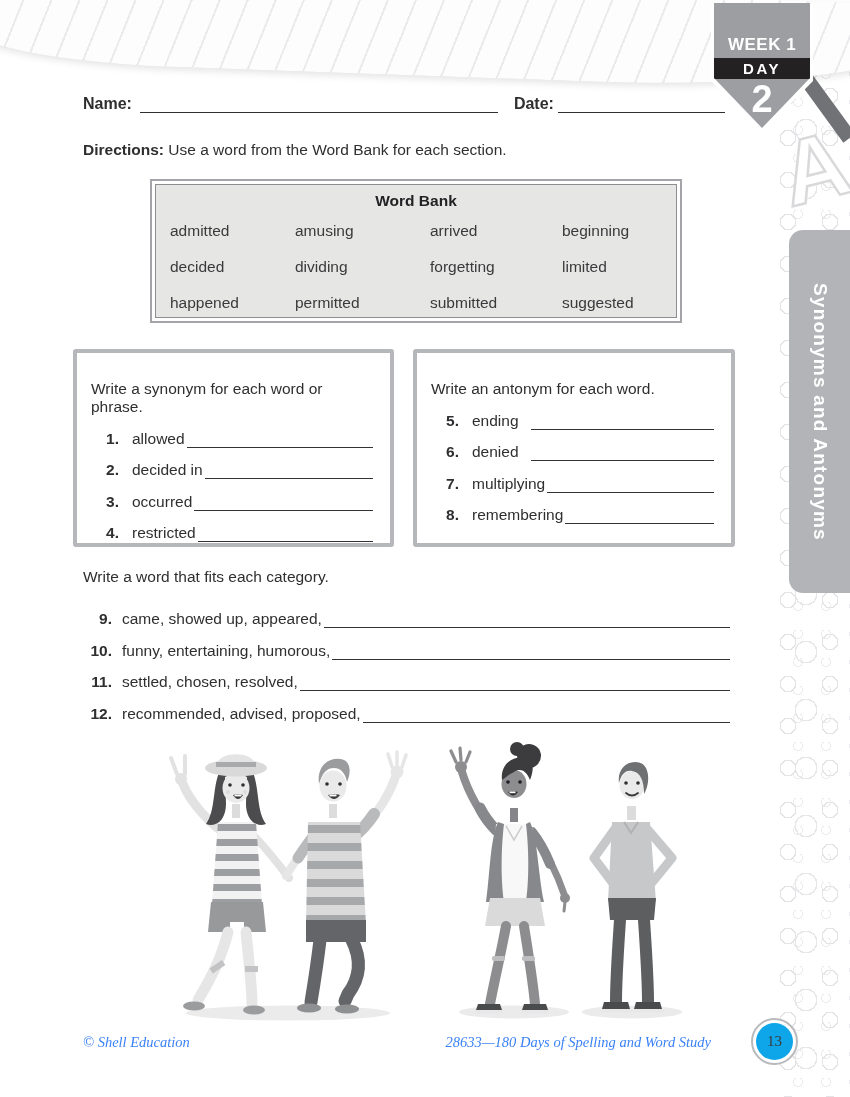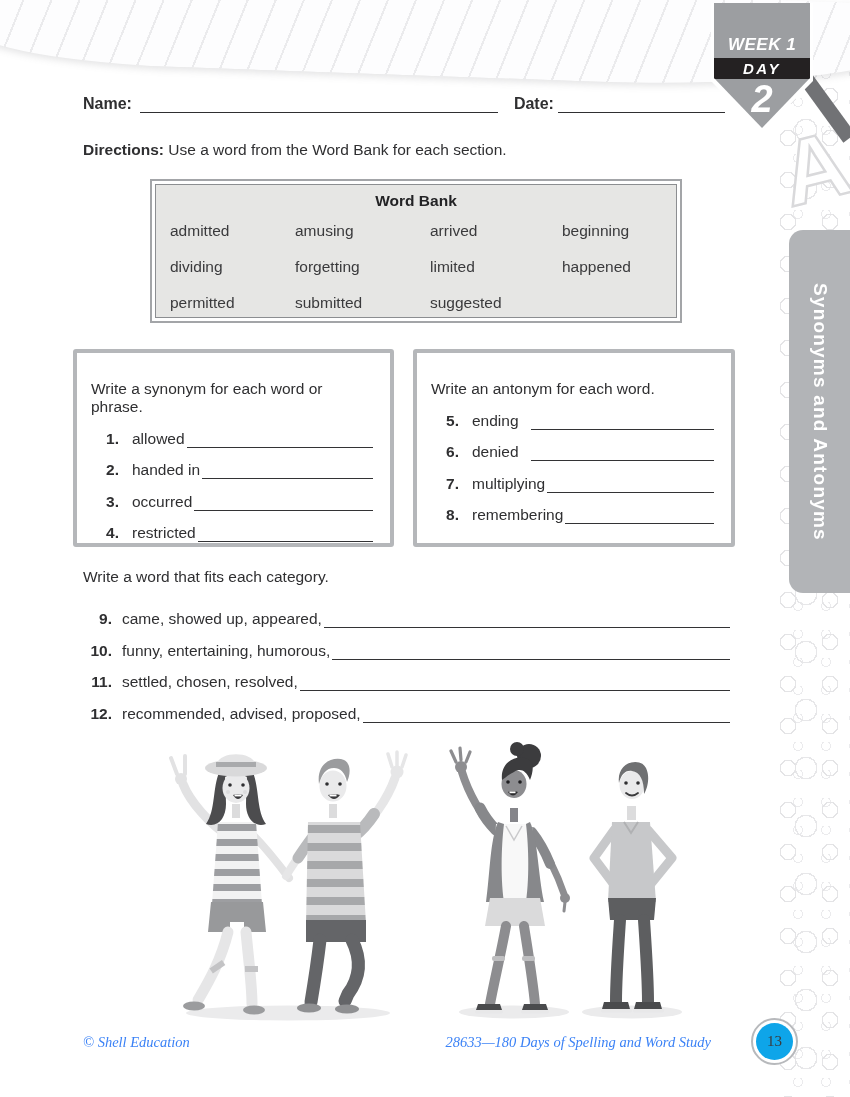--- a/index.html
+++ b/index.html
@@ -31,21 +31,21 @@
       radial-gradient(circle at 12px 12px, rgba(0,0,0,0) 7px, #e4e4e6 7px, #e4e4e6 8.5px, rgba(0,0,0,0) 8.5px),
       radial-gradient(circle at 30px 30px, rgba(0,0,0,0) 10px, #e7e7e9 10px, #e7e7e9 11.5px, rgba(0,0,0,0) 11.5px),
       radial-gradient(circle at 22px 4px, rgba(0,0,0,0) 4px, #ebebed 4px, #ebebed 5px, rgba(0,0,0,0) 5px);
     background-size:42px 42px, 58px 58px, 28px 28px;
   }
   .doodle-letter-svg { position:absolute; left:770px; top:108px; z-index:0; }
 
   
   .pennant-outer {
     position:absolute; left:711px; top:3px; width:102px; height:130px; background:#ffffff;
-    clip-path:polygon(0 0, 100% 0, 100% 60%, 50% 100%, 0 60%); z-index:3;font-style:italic;
+    clip-path:polygon(0 0, 100% 0, 100% 60%, 50% 100%, 0 60%); z-index:3;
   }
   .pennant-inner {
     position:absolute; left:3px; top:0; width:96px; height:125px; background:#9c9ea1;
     clip-path:polygon(0 0, 100% 0, 100% 60%, 50% 100%, 0 60%);
     text-align:center; color:#ffffff;
   }
   .pennant-week { margin-top:32px; font-size:17px; font-weight:bold; letter-spacing:.5px; }
   .pennant-daybar { margin-top:3px; height:21px; line-height:21px; background:#242122; font-size:15px; font-weight:bold; letter-spacing:2.5px; }
   .pennant-num { font-size:38px; font-weight:bold; line-height:40px; }
 
@@ -166,41 +166,42 @@
   </div>
 
   <div class="wordbank-outer">
     <div class="wordbank-inner">
       <div class="wordbank-title">Word Bank</div>
       <div class="wordbank-grid">
         <div class="wb-cell">admitted</div>
         <div class="wb-cell">amusing</div>
         <div class="wb-cell">arrived</div>
         <div class="wb-cell">beginning</div>
+        <div class="wb-cell">decided</div>
         <div class="wb-cell">dividing</div>
         <div class="wb-cell">forgetting</div>
         <div class="wb-cell">limited</div>
         <div class="wb-cell">happened</div>
         <div class="wb-cell">permitted</div>
         <div class="wb-cell">submitted</div>
         <div class="wb-cell">suggested</div>
       </div>
     </div>
   </div>
 
   <div class="qbox qbox-left">
     <div class="prompt">Write a synonym for each word or phrase.</div>
     <div class="q-item">
       <span class="q-num">1.</span>
       <span class="q-word">allowed</span>
       <span class="q-line"></span>
     </div>
     <div class="q-item">
       <span class="q-num">2.</span>
-      <span class="q-word">handed in</span>
+      <span class="q-word">decided in</span>
       <span class="q-line"></span>
     </div>
     <div class="q-item">
       <span class="q-num">3.</span>
       <span class="q-word">occurred</span>
       <span class="q-line"></span>
     </div>
     <div class="q-item">
       <span class="q-num">4.</span>
       <span class="q-word">restricted</span>

